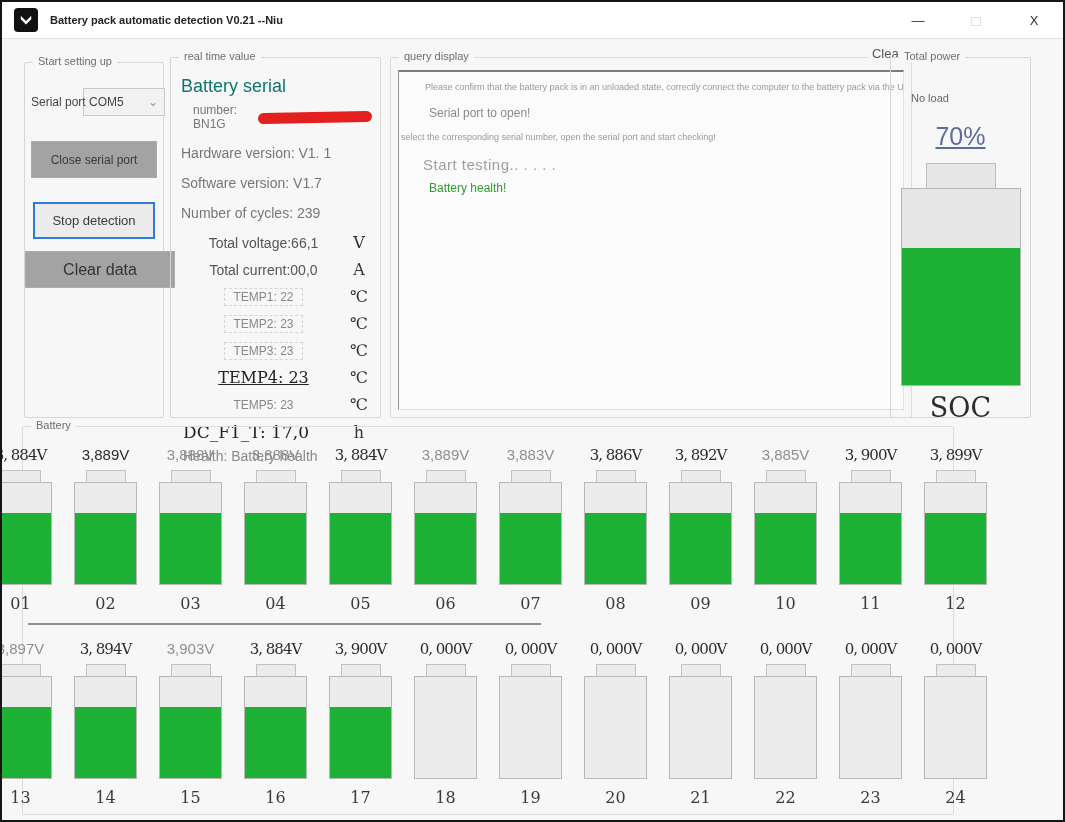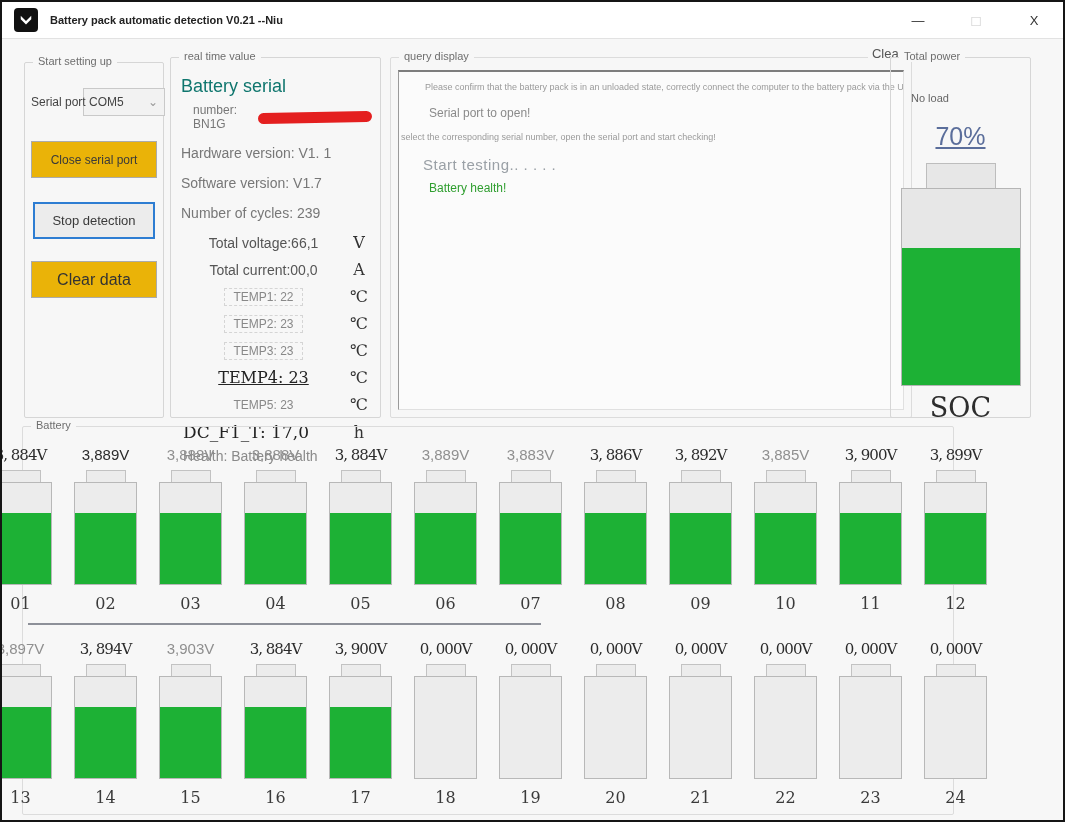--- a/index.html
+++ b/index.html
@@ -34,26 +34,26 @@
   .setup { left:22px; top:60px; width:140px; height:356px; }
   .port-row { display:flex; align-items:center; margin:32px 4px 0 6px; position:relative; }
   .port-label { font-size:12px; color:#444; white-space:nowrap; z-index:2; }
   .combo {
     position:absolute; left:52px; top:-7px; width:82px; height:28px;
     background:#f2f2f2; border:1px solid #c9c9c9; display:flex; align-items:center;
   }
   .combo-value { flex:1; font-size:12px; color:#444; padding-left:4px; visibility:hidden; }
   .combo-arrow { width:22px; color:#9a9a9a; font-size:12px; text-align:center; }
   .btn {
-    display:block; margin:0 auto; background:#eab308; border:1px solid #ababab;
+    display:block; margin:0 auto; background:#a3a3a3; border:1px solid #ababab;
     color:#3a3a3a; text-align:center; cursor:pointer; font-family:"Liberation Sans",sans-serif;
   }
   .btn-close { width:126px; height:37px; margin-top:32px; font-size:12px; }
   .btn-stop  { width:122px; height:37px; margin-top:24px; font-size:13px; border:2px solid #2d7dd2; background:#ececec; }
-  .btn-clear { width:126px; height:37px; margin-top:22px; font-size:16px; color:#333; }
+  .btn-clear { width:150px; height:37px; margin-top:12px; font-size:16px; color:#333; }
   
   .realtime { left:168px; top:55px; width:211px; height:361px; color:#777; }
   .rt-inner { padding:18px 8px 0 10px; }
   .bs-line1 { font-size:18px; color:#0f766e; }
   .bs-line2 { font-size:12px; color:#777; margin:6px 0 0 12px; display:flex; align-items:center; }
   .redact { display:inline-block; width:146px; height:11px; background:#e41f1f; border-radius:6px; margin-left:2px; transform:rotate(-1.2deg); }
   .rt-text { font-size:14px; color:#777; margin-top:14px; }
   .rt-row { display:flex; align-items:center; margin-top:8px; }
   .rt-meas { flex:1; text-align:center; font-size:14px; color:#555; }
   .rt-unit { width:26px; text-align:center; font-family:"DejaVu Serif", serif; font-size:16px; color:#333; }

